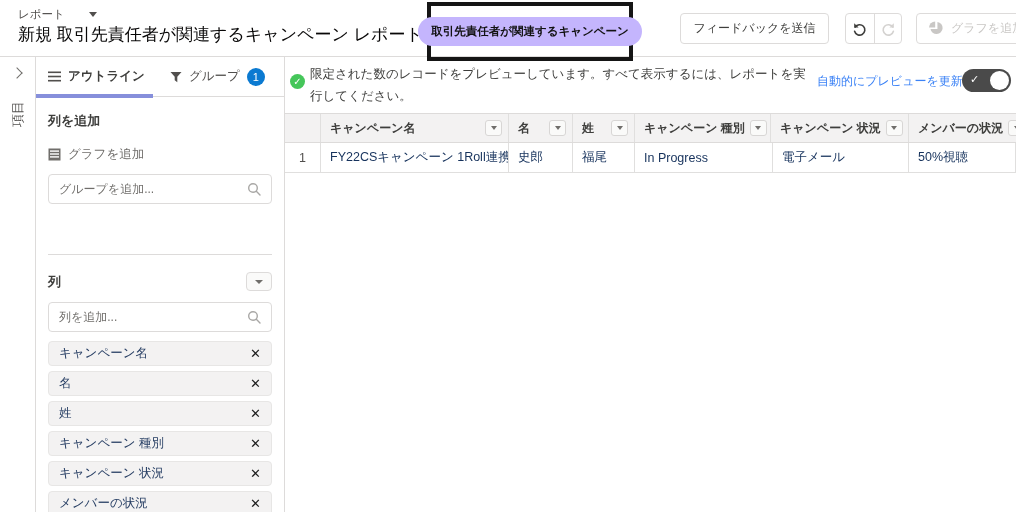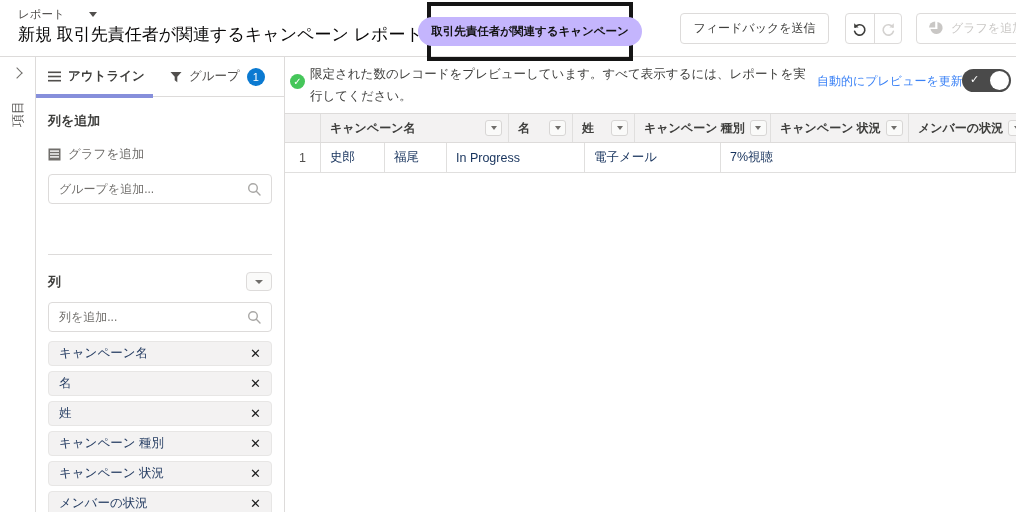--- a/index.html
+++ b/index.html
@@ -300,22 +300,23 @@
         </div>
         <div class="gh-cell col-6">
           <span>メンバーの状況</span>
           <span class="hdr-drop">
               <span class="mini-caret"></span>
             </span>
         </div>
       </div>
       <div class="grid-row">
         <div class="gr-cell gr-num col-num">1</div>
+        <div class="gr-cell col-1">FY22CSキャンペーン 1Roll連携</div>
         <div class="gr-cell col-2">史郎</div>
         <div class="gr-cell col-3">福尾</div>
         <div class="gr-cell col-5">In Progress</div>
         <div class="gr-cell col-4">電子メール</div>
-        <div class="gr-cell col-6">7%視聴</div>
+        <div class="gr-cell col-6">50%視聴</div>
       </div>
     </div>
   </div>
 
 </div>
 
 </body></html>

